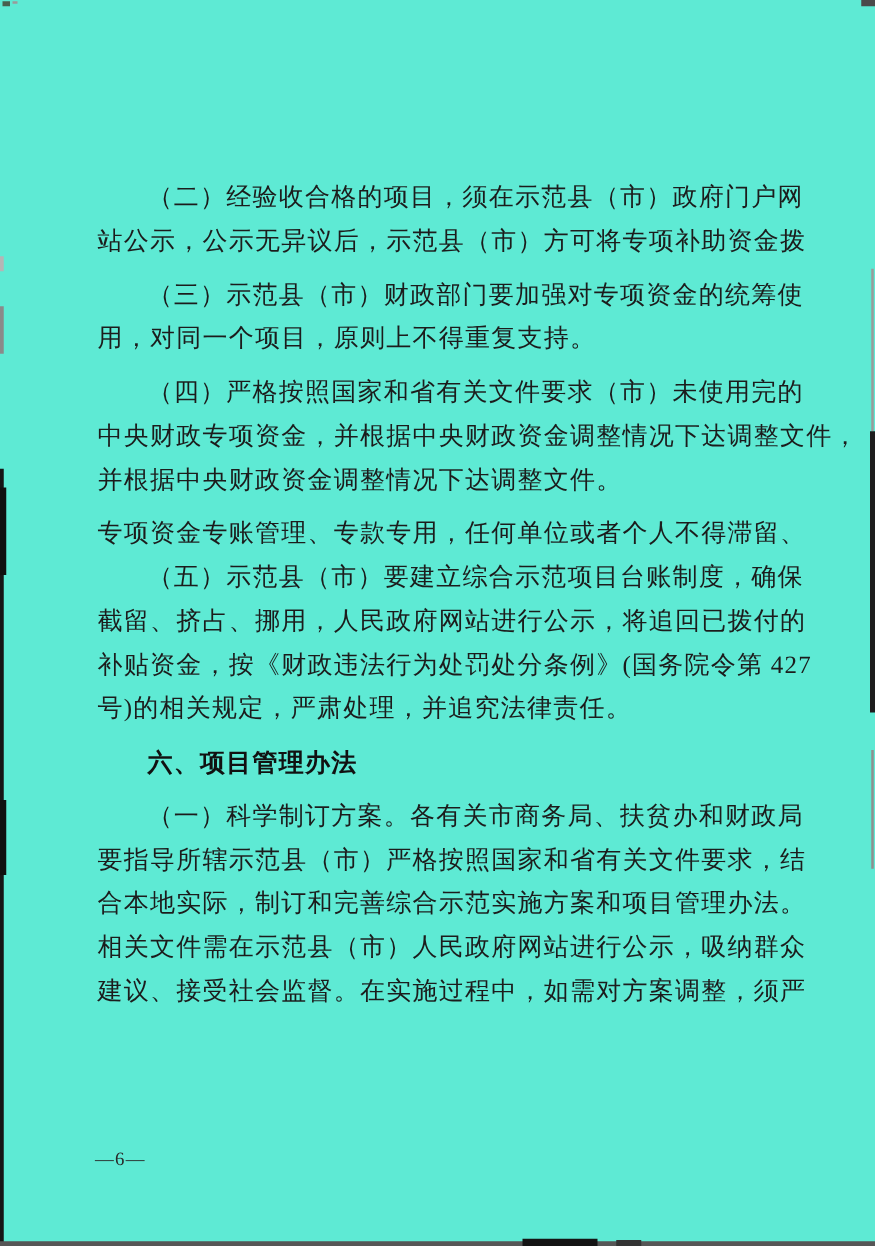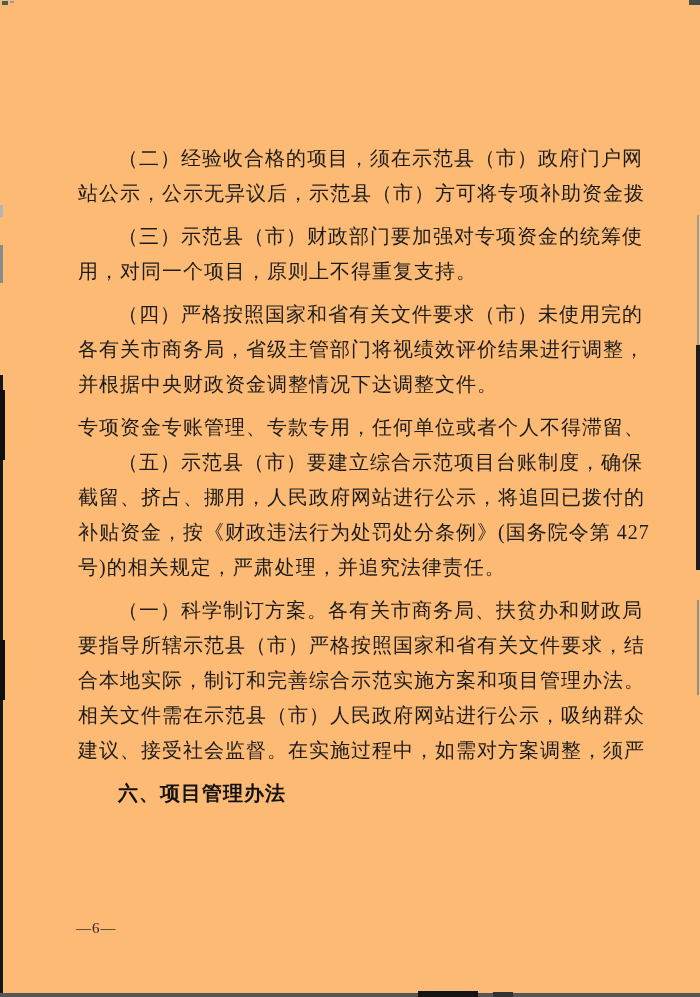--- a/index.html
+++ b/index.html
@@ -4,21 +4,21 @@
 <style>
   html, body {
     margin: 0;
     padding: 0;
     background: #ffffff;
   }
   .page {
     position: relative;
     width: 700px;
     height: 997px;
-    background: #fdba74;
+    background: #5eead4;
     overflow: hidden;
     font-family: "Liberation Serif", "DejaVu Serif", serif;
     color: #1c1c1c;
   }
   .content {
     position: absolute;
     left: 78px;
     top: 141px;
     width: 575px;
   }
@@ -73,39 +73,39 @@
       <div class="block paragraph">
         <div class="line first">（二）经验收合格的项目，须在示范县（市）政府门户网</div>
         <div class="line">站公示，公示无异议后，示范县（市）方可将专项补助资金拨</div>
       </div>
       <div class="block paragraph">
         <div class="line first">（三）示范县（市）财政部门要加强对专项资金的统筹使</div>
         <div class="line">用，对同一个项目，原则上不得重复支持。</div>
       </div>
       <div class="block paragraph">
         <div class="line first">（四）严格按照国家和省有关文件要求（市）未使用完的</div>
-        <div class="line">各有关市商务局，省级主管部门将视绩效评价结果进行调整，</div>
+        <div class="line">中央财政专项资金，并根据中央财政资金调整情况下达调整文件，</div>
         <div class="line">并根据中央财政资金调整情况下达调整文件。</div>
       </div>
       <div class="block paragraph">
         <div class="line">专项资金专账管理、专款专用，任何单位或者个人不得滞留、</div>
         <div class="line first">（五）示范县（市）要建立综合示范项目台账制度，确保</div>
         <div class="line">截留、挤占、挪用，人民政府网站进行公示，将追回已拨付的</div>
         <div class="line">补贴资金，按《财政违法行为处罚处分条例》(国务院令第 427</div>
         <div class="line">号)的相关规定，严肃处理，并追究法律责任。</div>
       </div>
+      <div class="block heading">
+        <div class="line first">六、项目管理办法</div>
+      </div>
       <div class="block paragraph">
         <div class="line first">（一）科学制订方案。各有关市商务局、扶贫办和财政局</div>
         <div class="line">要指导所辖示范县（市）严格按照国家和省有关文件要求，结</div>
         <div class="line">合本地实际，制订和完善综合示范实施方案和项目管理办法。</div>
         <div class="line">相关文件需在示范县（市）人民政府网站进行公示，吸纳群众</div>
         <div class="line">建议、接受社会监督。在实施过程中，如需对方案调整，须严</div>
-      </div>
-      <div class="block heading">
-        <div class="line first">六、项目管理办法</div>
       </div>
     </div>
 
   <div class="footer-page-number">—6—</div>
 
   <div class="artifact a-topleft-green"></div>
   <div class="artifact a-topleft-speck"></div>
   <div class="artifact a-topright"></div>
   <div class="artifact a-right-gray-1"></div>
   <div class="artifact a-right-black"></div>

